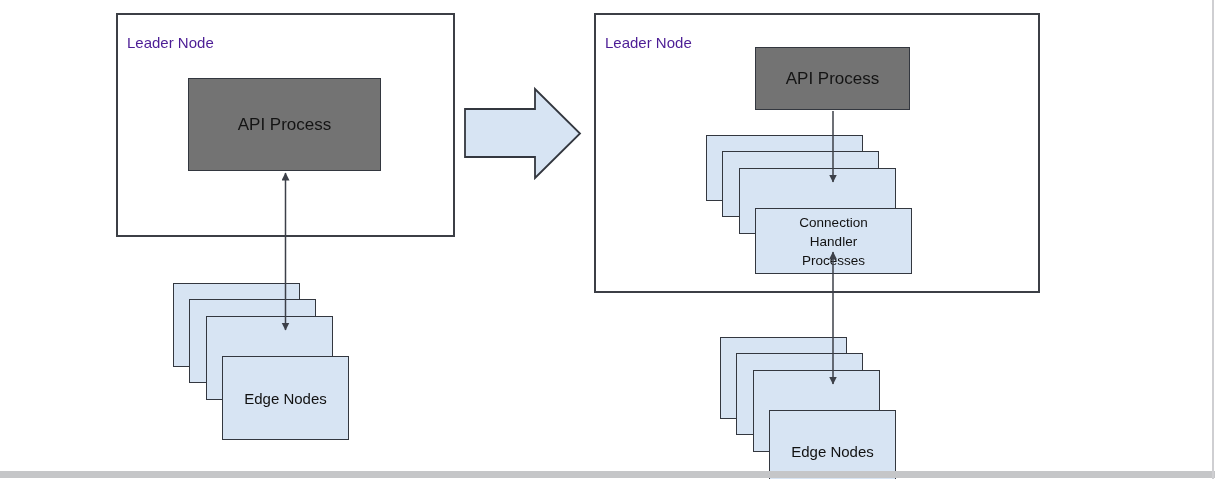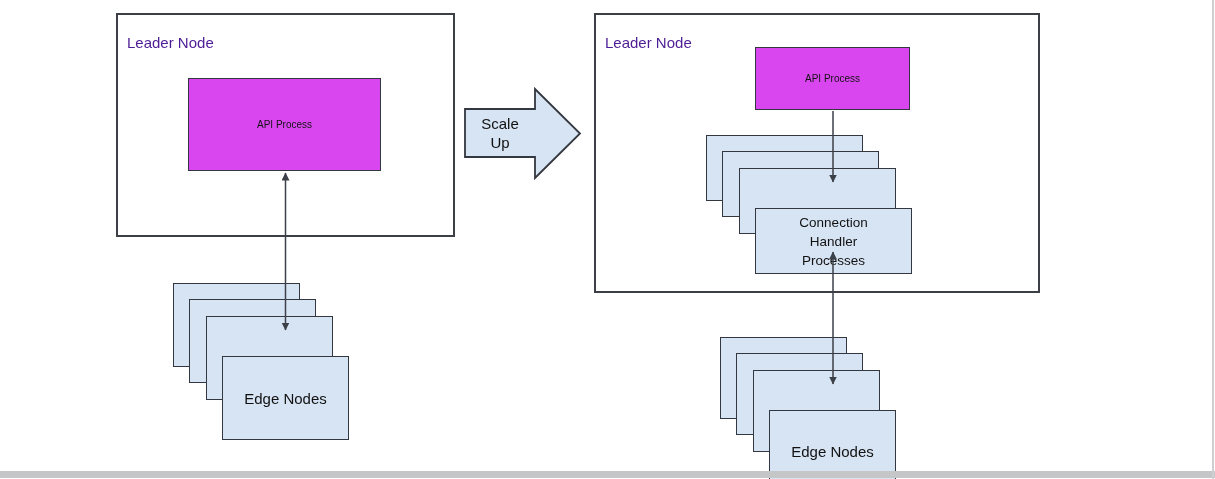--- a/index.html
+++ b/index.html
@@ -9,23 +9,23 @@
   }
   .leader-box {
     position:absolute; box-sizing:border-box;
     border:2px solid #3c3f46; background:transparent; z-index:1;
   }
   .leader-label {
     position:absolute; font-size:15px; color:#4c1d95; z-index:2; white-space:nowrap;
   }
   .node-box {
     position:absolute; box-sizing:border-box;
-    background:#d946ef; border:1.6px solid #33373f;
+    background:#737373; border:1.6px solid #33373f;
     display:flex; align-items:center; justify-content:center;
-    font-size:10px; color:#141414; z-index:2; text-align:center;
+    font-size:17px; color:#141414; z-index:2; text-align:center;
   }
   .stack { position:absolute; z-index:2; }
   .stack .layer {
     position:absolute; box-sizing:border-box;
     background:#d7e4f3; border:1.6px solid #33373f;
   }
   .stack .layer:nth-child(1){ left:0;    top:0; }
   .stack .layer:nth-child(2){ left:16px; top:16px; }
   .stack .layer:nth-child(3){ left:33px; top:33px; }
   .stack .layer:nth-child(4){
@@ -102,18 +102,16 @@
 
     <polygon points="465,109 535,109 535,89 580,133.5 535,178 535,157 465,157" fill="#d7e4f3" stroke="#33373f" stroke-width="1.8"></polygon>
 
     <line x1="285.5" y1="173" x2="285.5" y2="330" stroke="#3c4049" stroke-width="1.5" marker-start="url(#ah)" marker-end="url(#ah)"></line>
 
     <line x1="833" y1="111" x2="833" y2="182" stroke="#3c4049" stroke-width="1.5" marker-end="url(#ah)"></line>
 
     <line x1="833" y1="252" x2="833" y2="384" stroke="#3c4049" stroke-width="1.5" marker-start="url(#ah)" marker-end="url(#ah)"></line>
   </svg>
 
-  <div class="scale-label">Scale
-Up</div>
 
   <div class="bottom-strip"></div>
   <div class="right-edge-line"></div>
 </div>
 
 </body></html>

